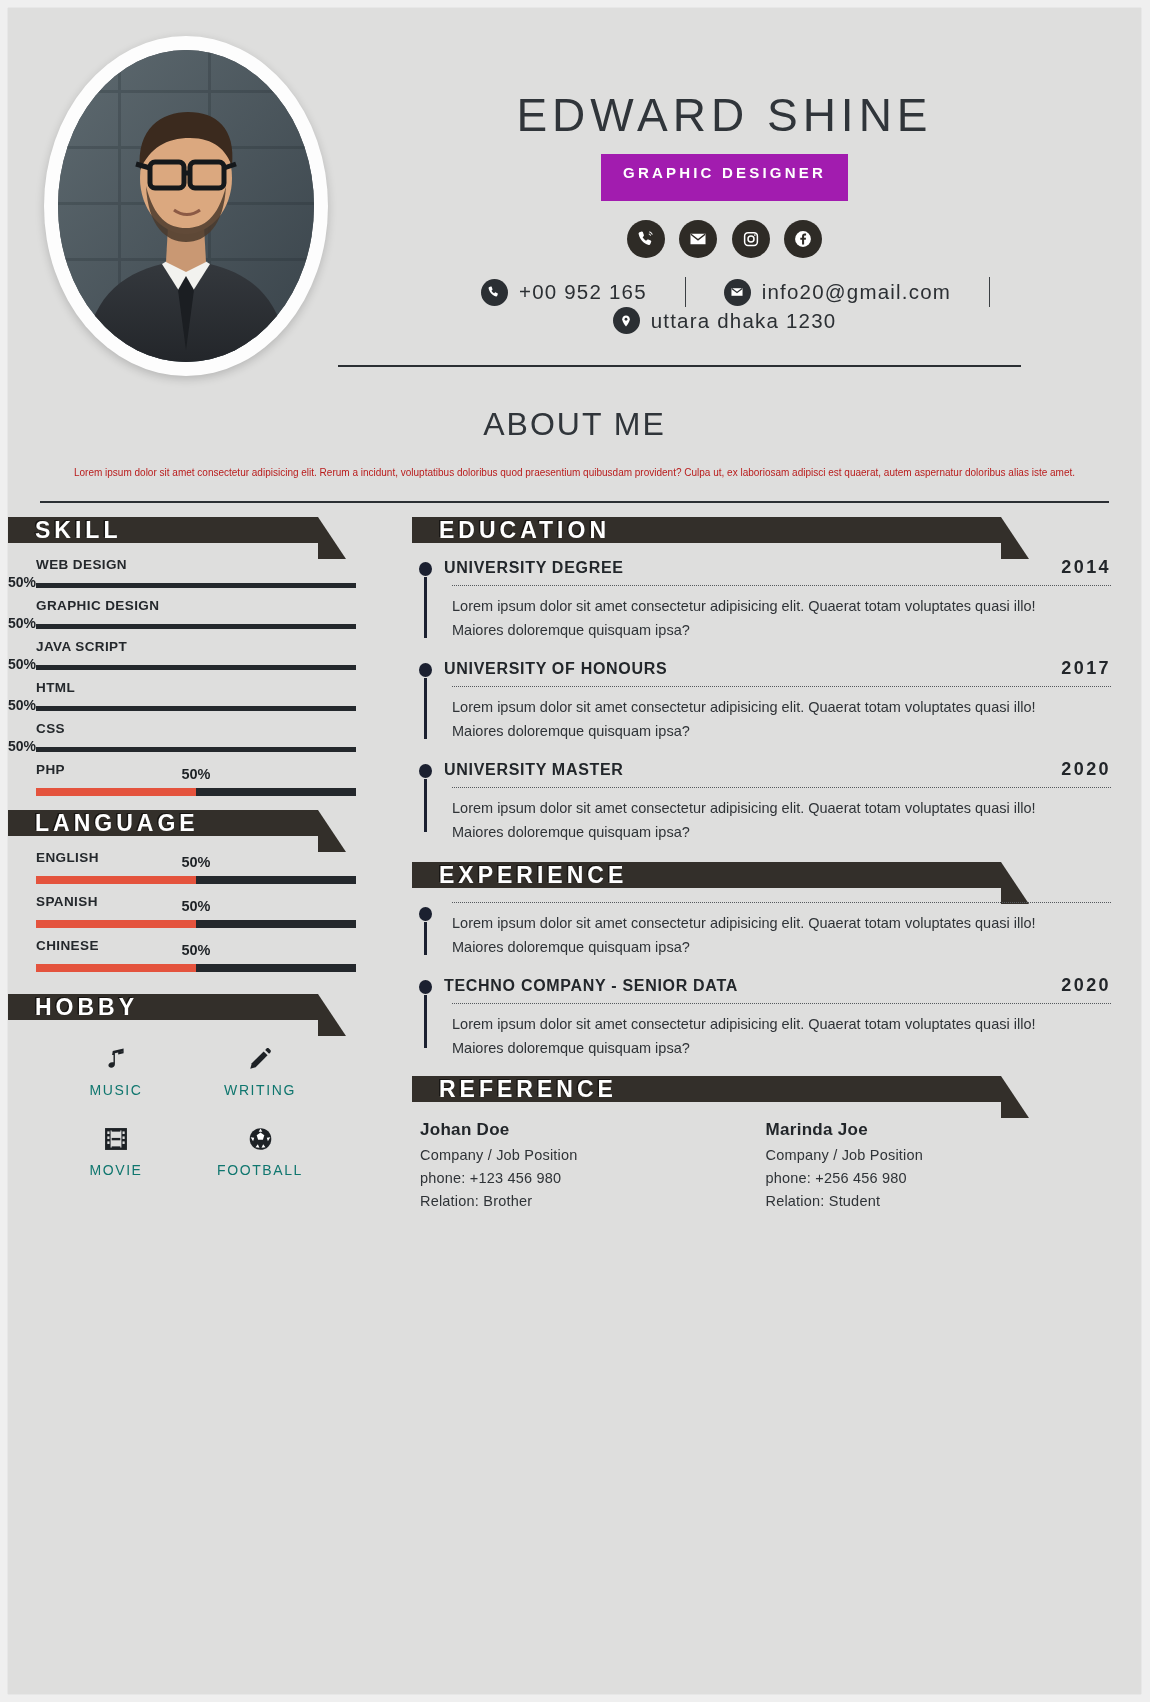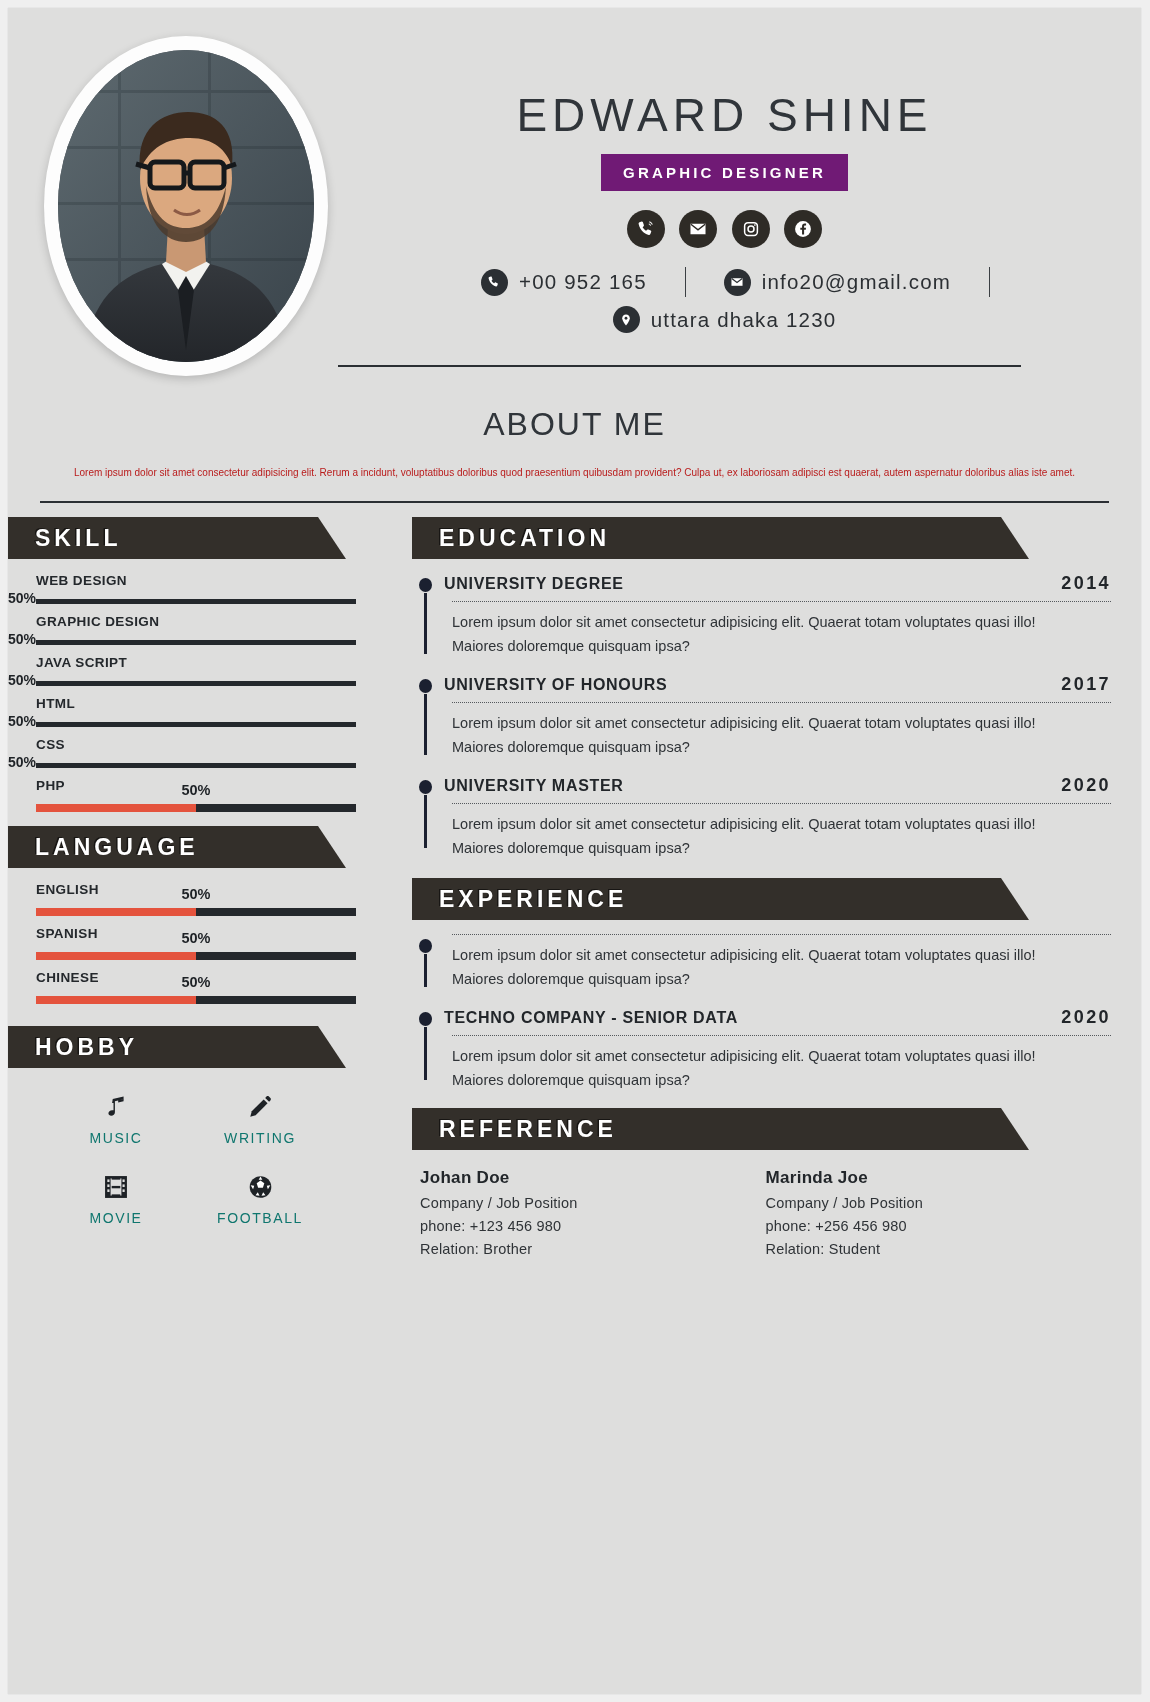--- a/index.html
+++ b/index.html
@@ -40,42 +40,42 @@
   .photo svg { display:block; width:100%; height:100%; }
 
   .head-main { position:absolute; left:330px; top:0; right:30px; }
   .name {
     font-size:46px; font-weight:400; letter-spacing:5px;
     color:#30353a; text-align:center; margin-top:80px;
     font-family:"Liberation Sans", sans-serif;
   }
   .role-wrap { text-align:center; margin-top:12px; }
   .role {
-    display:inline-block; background:#701a75; color:#fff;
+    display:inline-block; background:#a21caf; color:#fff;
     font-size:15px; font-weight:700; letter-spacing:3.2px;
-    padding:10px 22px 10px;
+    padding:10px 22px 20px;
   }
   .socials { text-align:center; margin-top:19px; }
   .soc {
     display:inline-block; width:38px; height:38px; border-radius:50%;
     background:#2e2b26; margin:0 5px; position:relative; vertical-align:middle;
   }
   .soc svg { position:absolute; left:50%; top:50%; transform:translate(-50%,-50%); }
 
   .contact-rows { margin-top:19px; text-align:center; color:#2b2f33; }
   .crow { display:flex; align-items:center; justify-content:center; gap:16px; }
   .citem { display:flex; align-items:center; gap:11px; padding:0 22px; }
   .cdot {
     width:27px; height:27px; border-radius:50%; background:#2b2f33;
     position:relative; flex:0 0 auto;
   }
   .cdot svg { position:absolute; left:50%; top:50%; transform:translate(-50%,-50%); }
   .ctext { font-size:20.5px; letter-spacing:1.2px; color:#2b2f33; white-space:nowrap; }
   .cdiv { width:1px; height:30px; background:#3b3f43; }
-  .crow2 { margin-top:9px; }
+  .crow2 { }
 
   .rule-head {
     position:absolute; left:330px; right:120px; top:357px;
     height:2px; background:#2b2f33;
   }
 
   
   .about { padding:0 30px; }
   .about h2 {
     margin:18px 0 0; text-align:center; font-weight:400;
@@ -89,21 +89,21 @@
     margin:20px 2px 0; height:2px; background:#2b2f33;
   }
 
   
   .body { display:flex; align-items:flex-start; }
   .left { width:370px; flex:0 0 370px; }
   .right { flex:1 1 auto; padding-left:34px; padding-right:30px; }
 
   
   .banner {
-    position:relative; background:#332f2a; height:42px;
+    position:relative; background:#332f2a; height:26px;
     display:flex; align-items:center;
     margin-top:14px;
   }
   .banner .btxt {
     color:#fff; font-size:23px; font-weight:700; letter-spacing:4px;
     padding-left:27px;
     text-shadow:-1.5px -1.5px 0 rgba(0,0,0,.55);
   }
   .banner::after {
     content:""; position:absolute; top:0; right:-28px;

